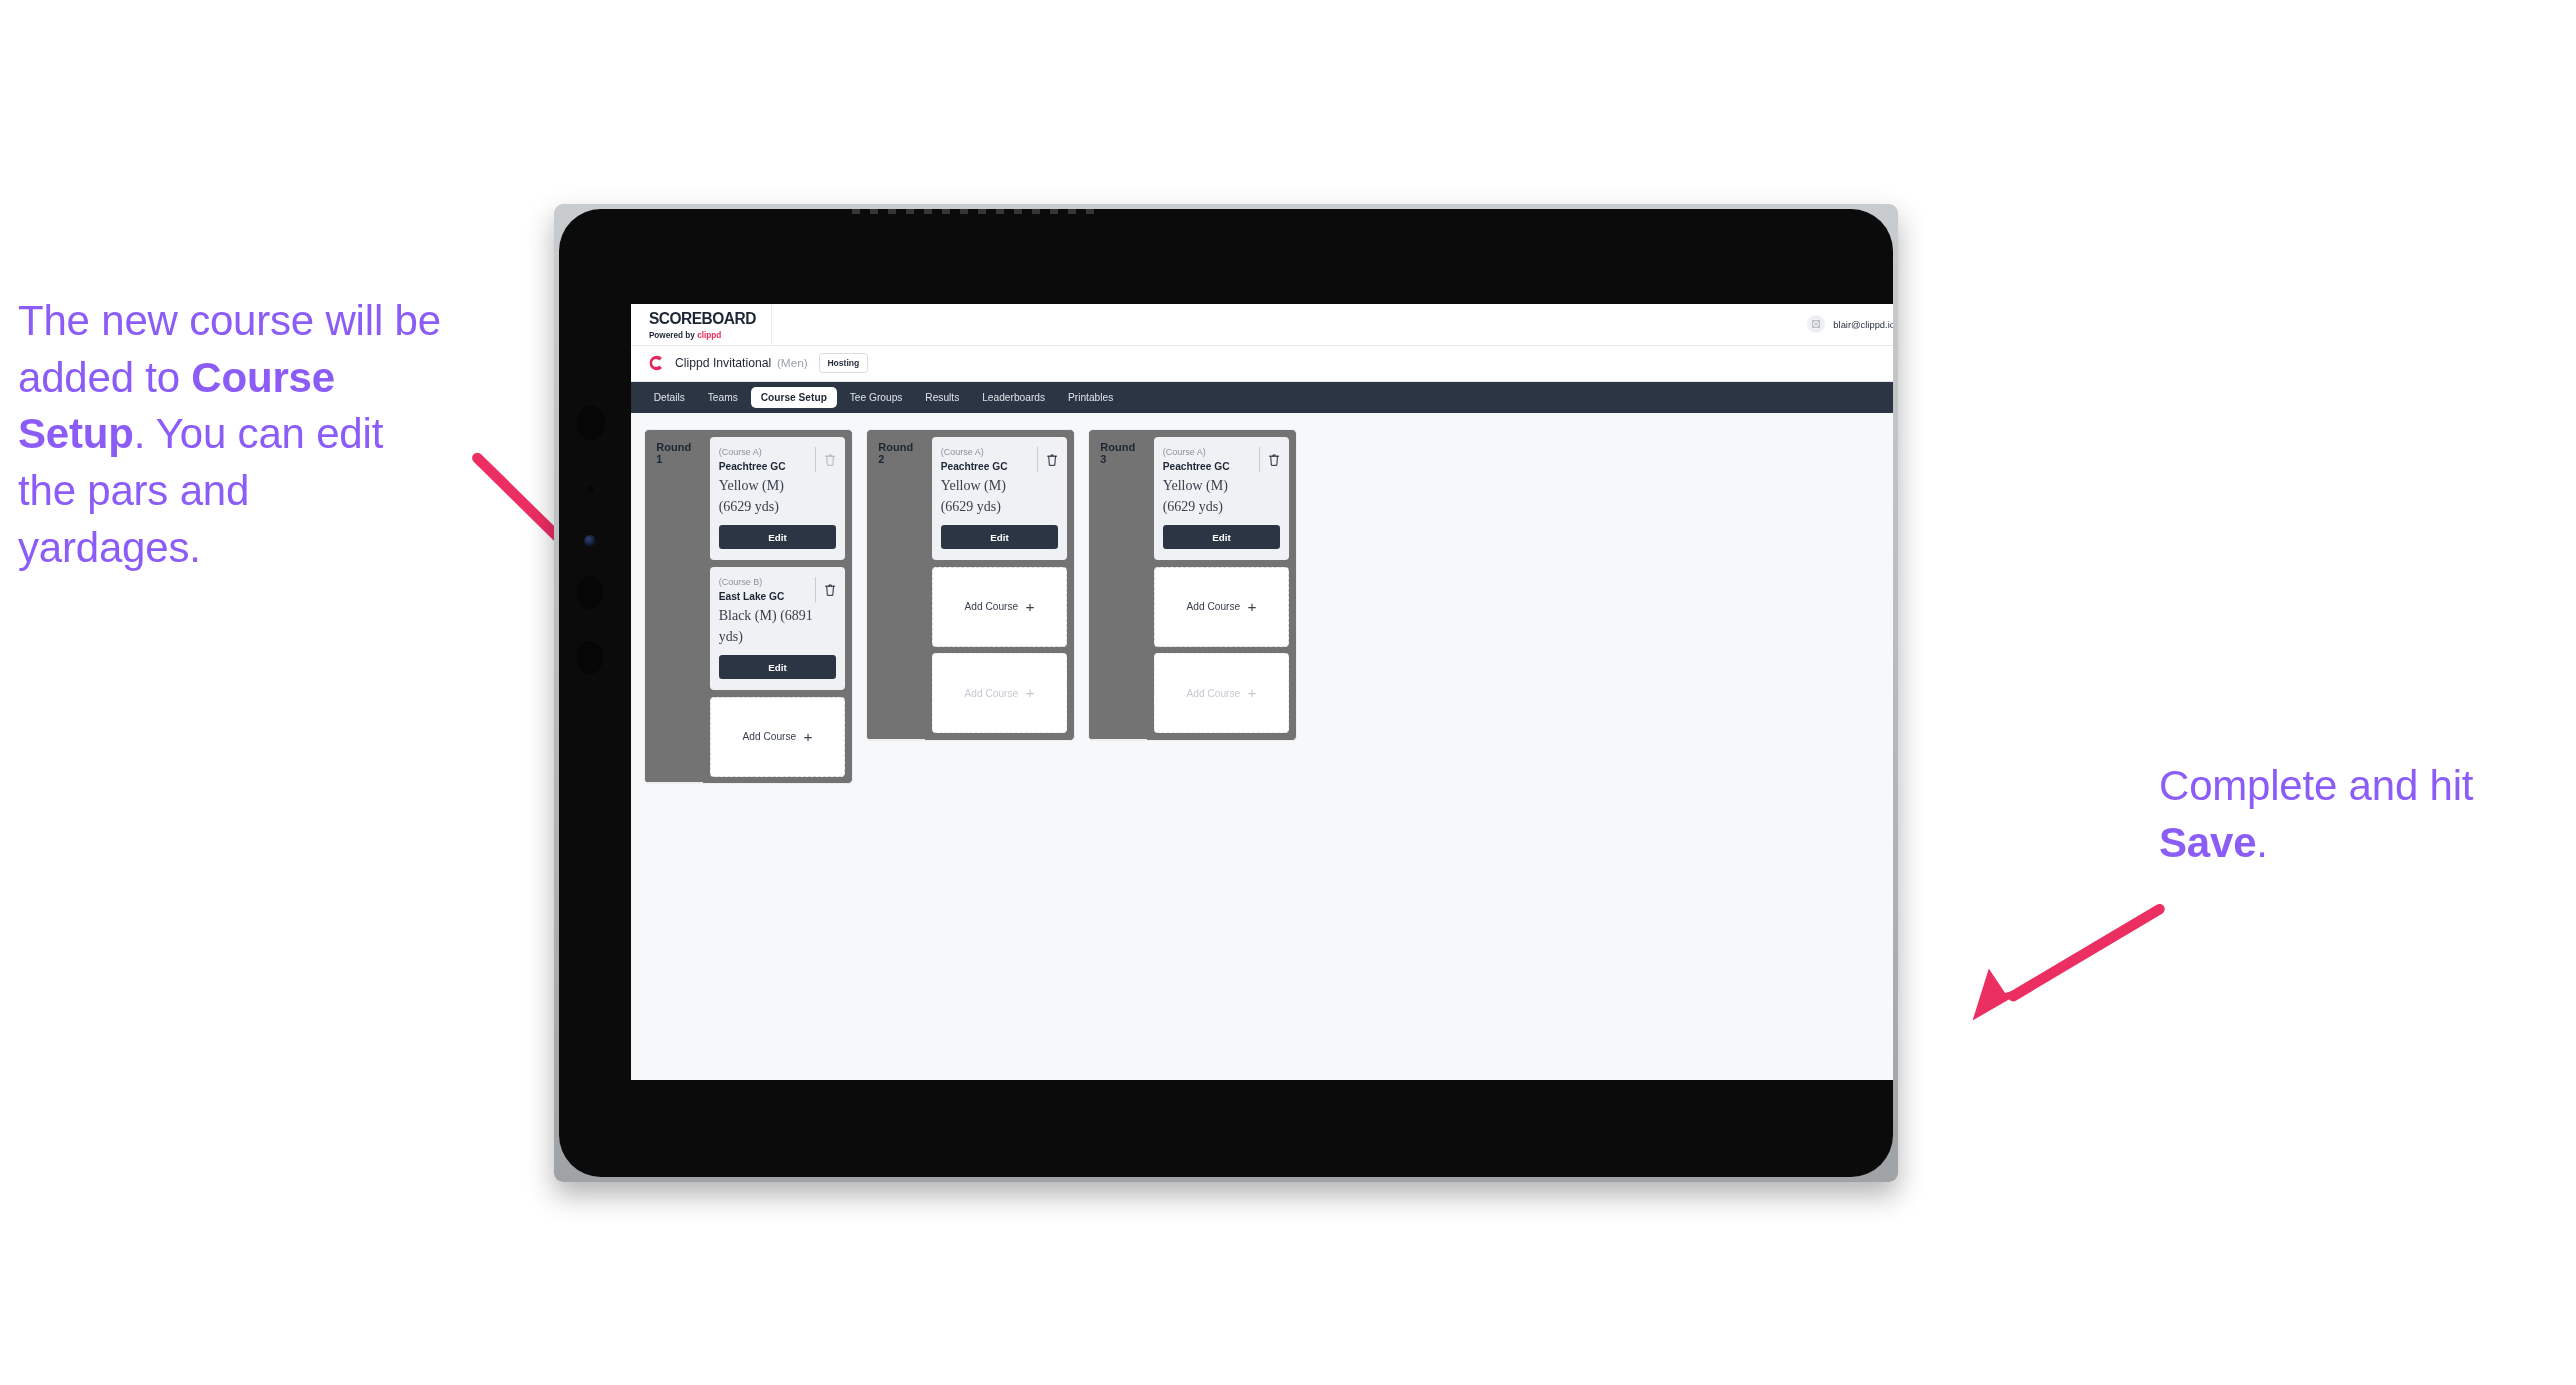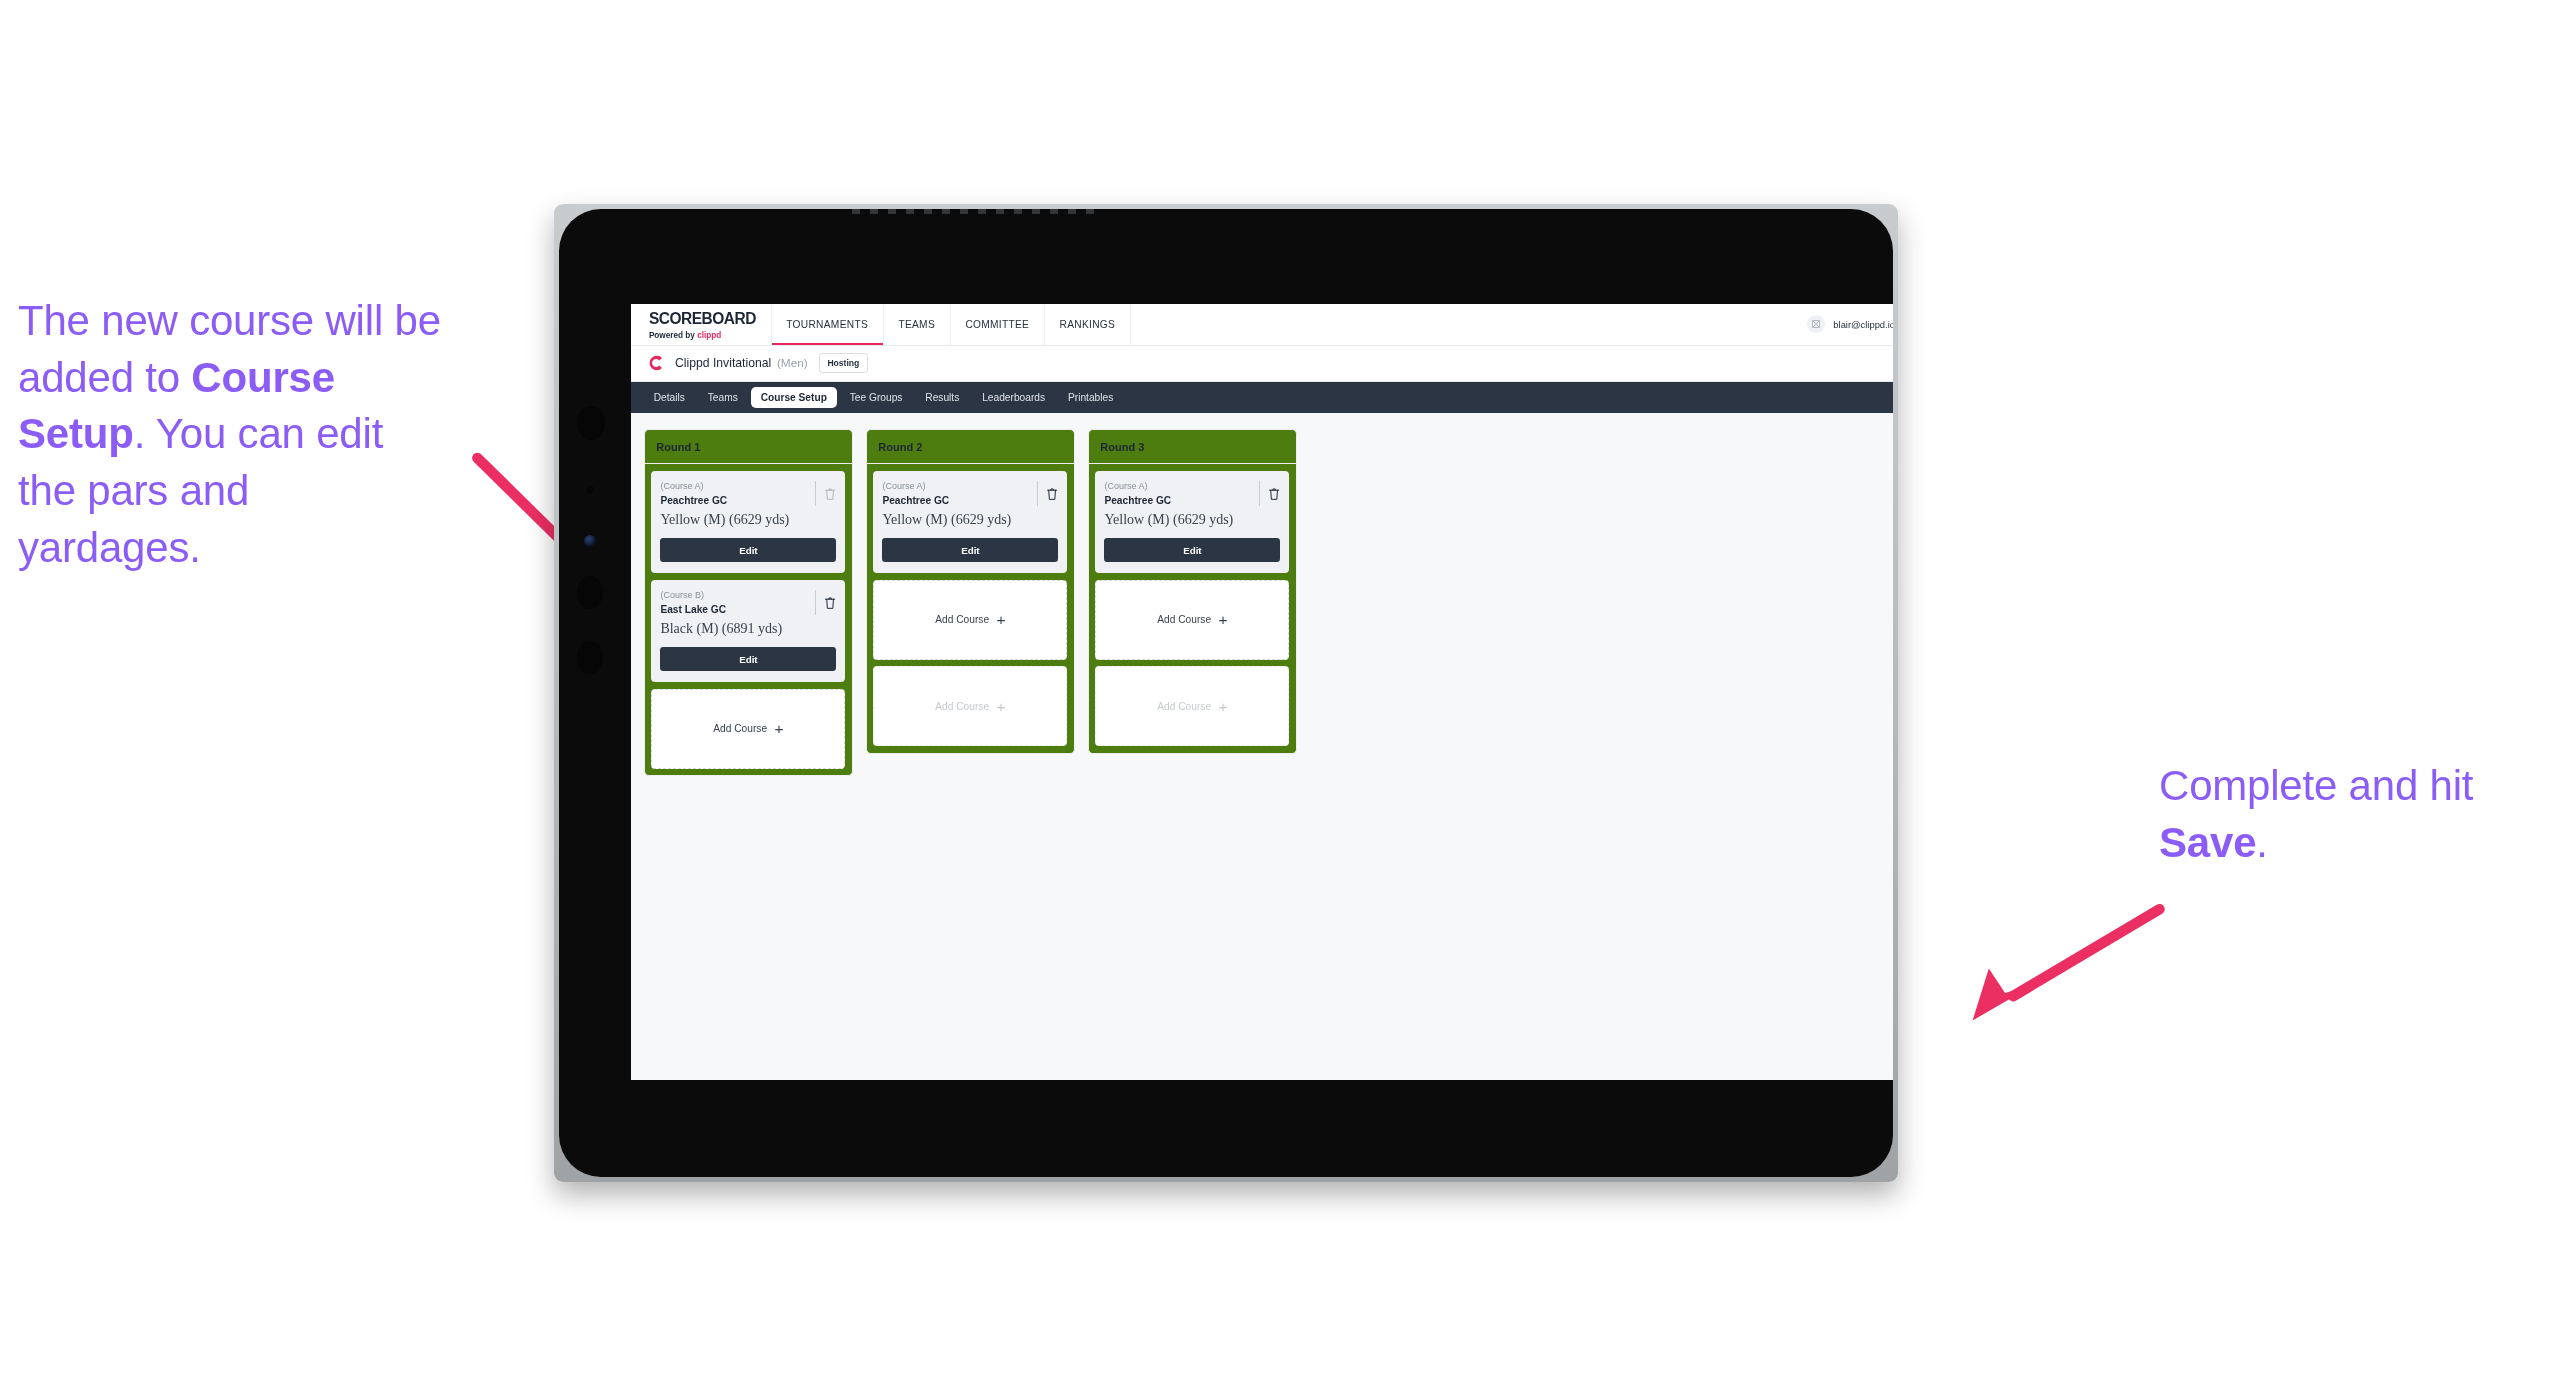--- a/index.html
+++ b/index.html
@@ -119,22 +119,22 @@
     height: 31px; background:#2b3544; display:flex; align-items:center; padding-left: 13px; gap: 3.3px;
   }
   .tab {
     font-size: 10.2px; color: #dfe3e8; padding: 4.9px 9.8px; border-radius: 4.9px; font-weight:400;
   }
   .tab.active { background:#ffffff; color:#1d2635; font-weight: 600; }
 
   
   .board { display: flex; gap: 13px; padding: 16.3px 13px; align-items: flex-start; }
   .round-col {
-    width: 209px; background: #4d7c0f; border: 0.8px solid #eceef0; border-radius: 4.9px;
-    display: flex; flex-direction: column;
+    width: 209px; background: #737373; border: 0.8px solid #eceef0; border-radius: 4.9px;
+    display: flex; flex-direction: row;
   }
   .round-head {
     padding: 10.6px 11.4px; font-size: 11px; font-weight: 700; color:#1d2635;
     border-bottom: 0.8px solid #eceef0;
   }
   .round-body { padding: 6.5px; display: flex; flex-direction: column; gap: 6.5px; }
 
   .course-card { background: #f0f1f4; border-radius: 4.1px; padding: 9px 9px 11px; }
   .course-top { display:flex; align-items:flex-start; }
   .course-meta { flex: 1; min-width: 0; }
@@ -190,26 +190,20 @@
       <div class="bezel-dot d4"></div>
       <div class="bezel-dot d5"></div>
 
       <div id="app">
 
         <div class="topnav">
           <div class="brand">
             <div class="brand-title">SCOREBOARD</div>
             <div class="brand-sub"><span>Powered by </span><span class="pink">clippd</span></div>
           </div>
-          <div class="navlinks">
-            <div class="navlink active">TOURNAMENTS</div>
-            <div class="navlink">TEAMS</div>
-            <div class="navlink">COMMITTEE</div>
-            <div class="navlink">RANKINGS</div>
-          </div>
           <div class="nav-right">
             <div class="avatar-chip">
               <svg width="8.2" height="8.2" viewBox="0 0 12 12">
                 <rect x="1" y="1" width="10" height="10" fill="none" stroke="#9aa2ad" stroke-width="1"></rect>
                 <path d="M1 1 L11 11 M11 1 L1 11" stroke="#9aa2ad" stroke-width="1"></path>
               </svg>
             </div>
             <span class="nav-user">blair@clippd.io</span>
             <span class="nav-sep">|</span>
             <span class="nav-signout">Sign out</span>

